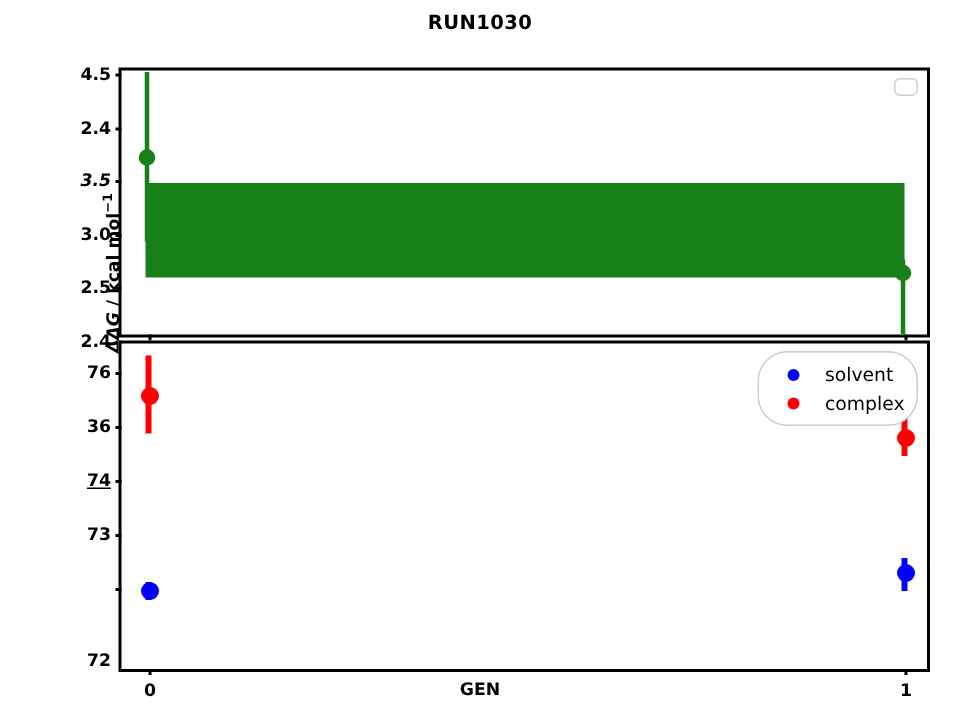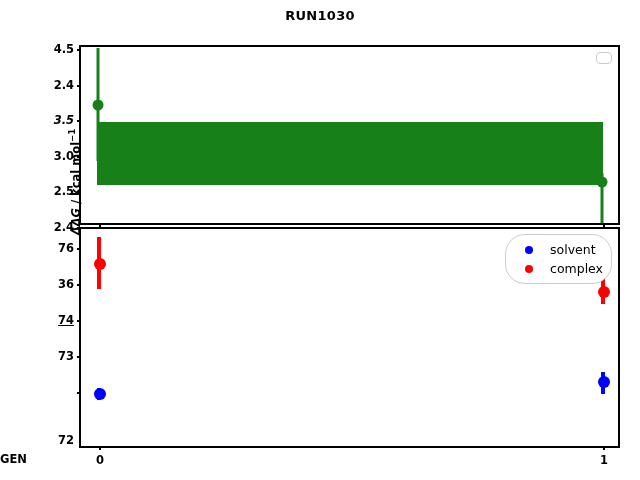--- a/index.html
+++ b/index.html
@@ -109,21 +109,21 @@
     left: -6px;
     top: 135px;
     transform: translate(-50%, -50%) rotate(-90deg);
   }
   .ylabel .nonital { font-style: normal; }
   .xlabel {
     position: absolute;
     left: 0;
     top: 452px;
     width: 640px;
-    text-align: left;
+    text-align: center;
     font-size: 11.5px;
     font-weight: bold;
     color: #000000;
   }
   sup { font-size: 0.75em; vertical-align: super; }
   
   .errbar {
     position: absolute;
     width: 2px;
     transform: translateX(-50%);

